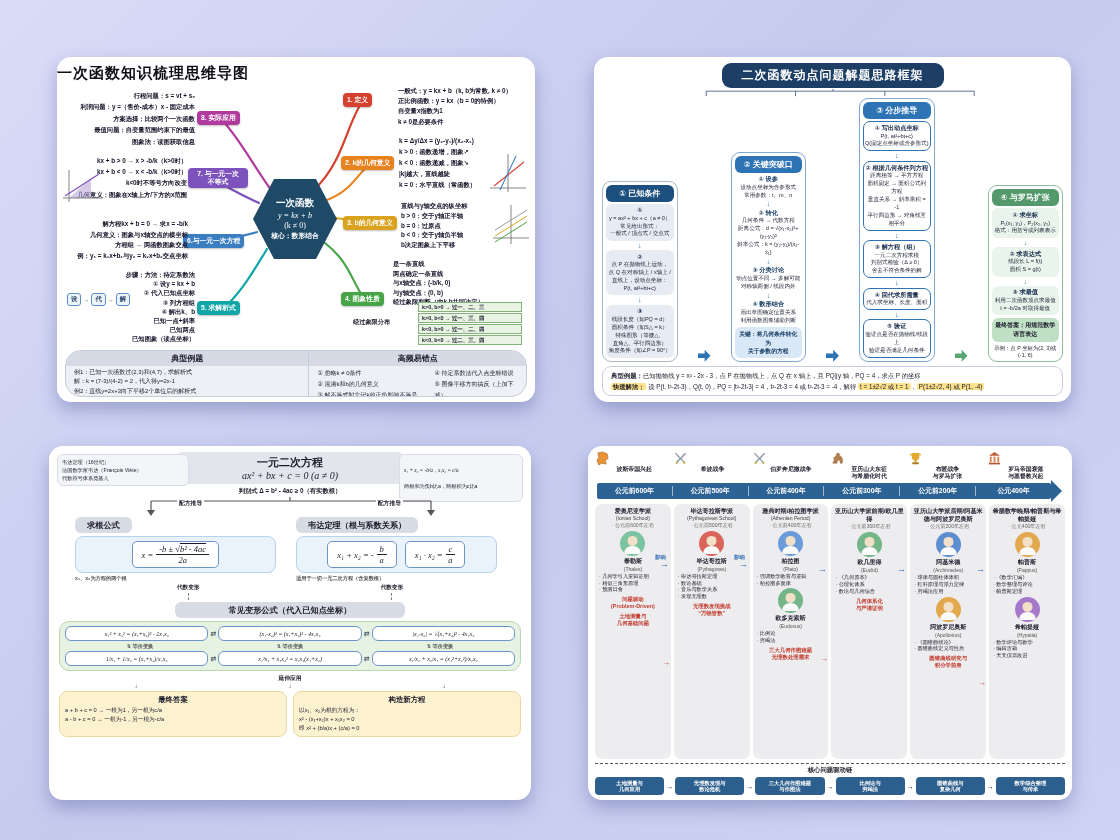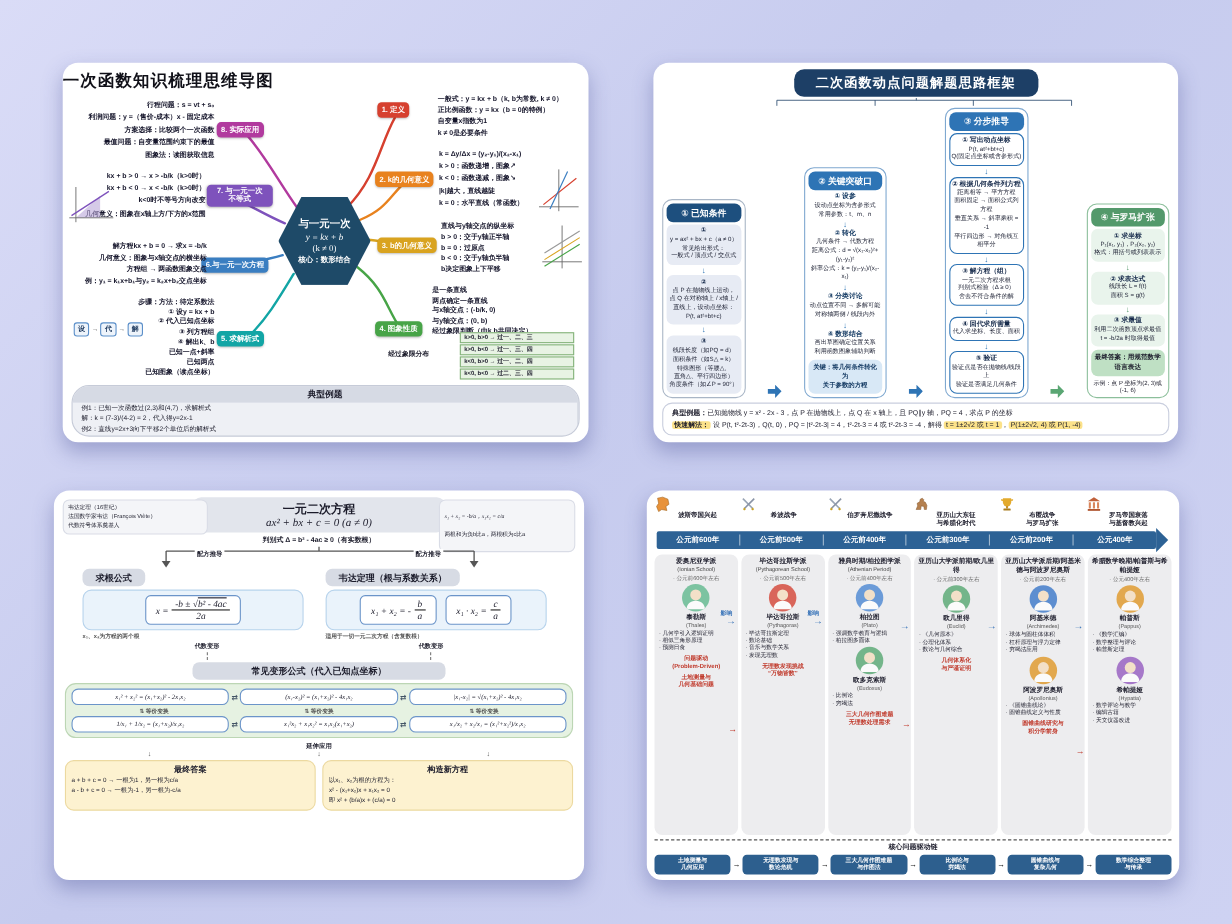--- a/index.html
+++ b/index.html
@@ -233,21 +233,21 @@
       <path d="M270,143 C295,133 298,120 312,108" fill="none" stroke-width="2.2" stroke-linecap="round" stroke="#e8821e"></path>
       <path d="M278,161 C295,163 300,164 314,165" fill="none" stroke-width="2.2" stroke-linecap="round" stroke="#d9a31f"></path>
       <path d="M268,186 C292,205 294,222 306,240" fill="none" stroke-width="2.2" stroke-linecap="round" stroke="#47a447"></path>
       <path d="M210,192 C196,215 186,232 170,248" fill="none" stroke-width="2.2" stroke-linecap="round" stroke="#12a5a5"></path>
       <path d="M200,175 C186,179 176,181 160,184" fill="none" stroke-width="2.2" stroke-linecap="round" stroke="#3a7ec1"></path>
       <path d="M202,146 C188,140 176,133 162,126" fill="none" stroke-width="2.2" stroke-linecap="round" stroke="#7e52bc"></path>
       <path d="M214,133 C196,108 184,84 166,64" fill="none" stroke-width="2.2" stroke-linecap="round" stroke="#b13a9e"></path>
     </svg>
 
     <div class="hex">
-      <div class="h1">与一元一次</div>
+      <div class="h1">一次函数</div>
       <div class="h2">y = kx + b</div>
       <div class="h3">(k ≠ 0)</div>
       <div class="h4">核心：数形结合</div>
     </div>
 
     <div class="nd nd0" style="--c: #d6402f;">1. 定义</div>
     <div class="nd nd1" style="--c: #e8821e;">2. k的几何意义</div>
     <div class="nd nd2" style="--c: #d9a31f;">3. b的几何意义</div>
     <div class="nd nd3" style="--c: #47a447;">4. 图象性质</div>
     <div class="nd nd4" style="--c: #12a5a5;">5. 求解析式</div>
@@ -350,20 +350,36 @@
       <div class="p1sec left">
         <div class="p1th">典型例题</div>
         <div class="p1td">
 
         <div>例1：已知一次函数过(2,3)和(4,7)，求解析式</div>
             <div>解：k = (7-3)/(4-2) = 2，代入得y=2x-1</div>
             <div>例2：直线y=2x+3向下平移2个单位后的解析式</div>
             <div>解：y=2x+1</div>
           </div>
       </div>
+      <div class="p1sec">
+        <div class="p1th">高频易错点</div>
+        <div class="p1cols">
+          <div>
+
+          <div>① 忽略k ≠ 0条件</div>
+              <div>② 混淆k和b的几何意义</div>
+              <div>③ 解不等式时忘记k的正负影响不等号方向</div>
+            </div>
+          <div>
+
+          <div>④ 待定系数法代入点坐标错误</div>
+              <div>⑤ 图像平移方向搞反（上加下减）</div>
+            </div>
+        </div>
+      </div>
     </div>
   </div>
 </div>
 
 <div class="card card2">
   <div class="p2">
     <div class="p2title">二次函数动点问题解题思路框架</div>
     <svg class="p2conn" width="460" height="11" viewBox="0 0 460 11">
       <path d="M230,0 V3 M54,3 H426 M54,3 V10 M178,3 V10 M302,3 V10 M426,3 V10" stroke="#1d3f66" stroke-width="1" fill="none"></path>
     </svg>

